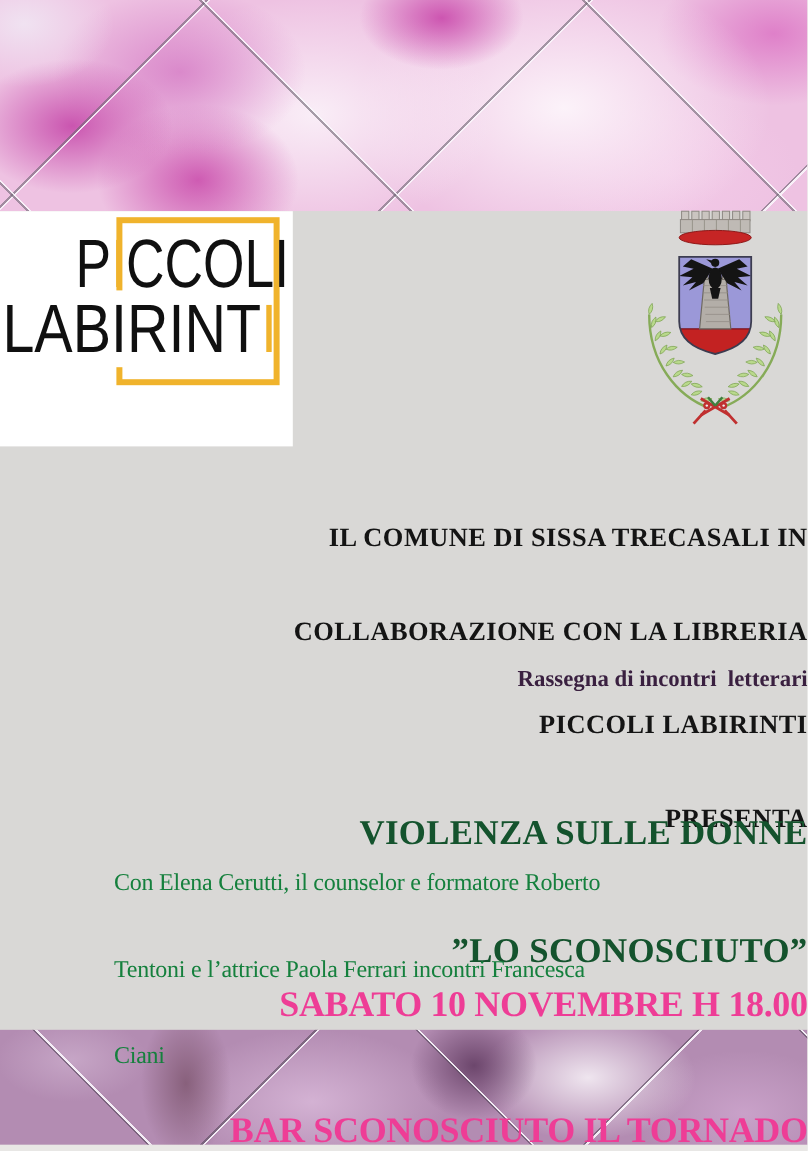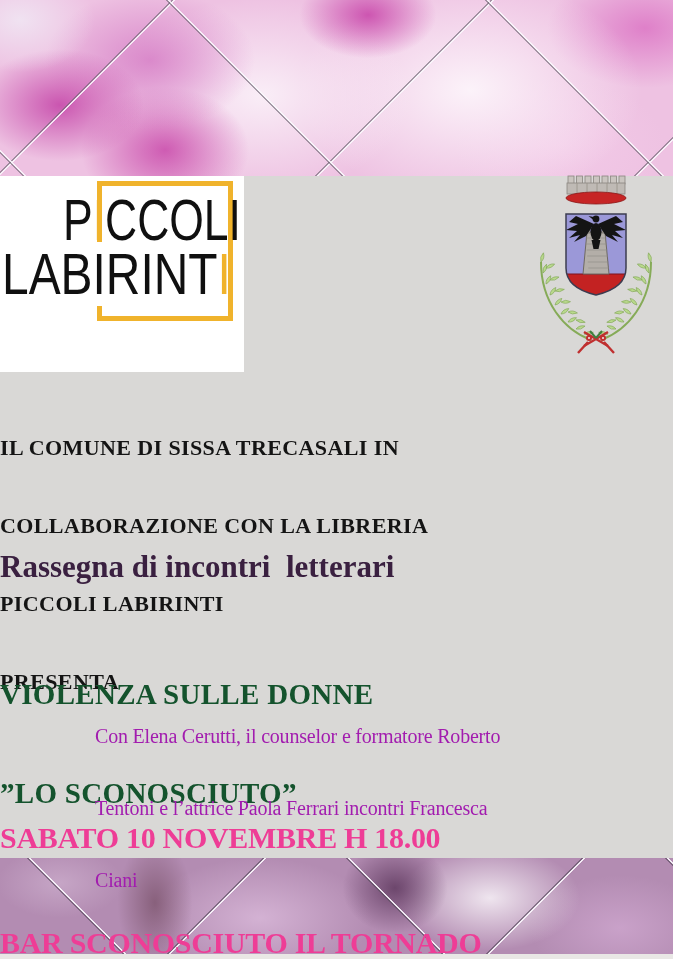--- a/index.html
+++ b/index.html
@@ -56,26 +56,26 @@
   .logo-frame{position:absolute;left:97px;top:5px;width:136px;height:140px;border:5px solid #f0b32c;box-sizing:border-box;}
   .logo-line{position:absolute;white-space:pre;font-family:"Liberation Sans",sans-serif;
     font-weight:400;font-size:57px;line-height:57px;color:#101010;transform-origin:0 0;}
   .logo-l1{left:63px;top:16px;transform:scaleX(.78);}
   .logo-l2{left:2px;top:70px;transform:scaleX(.84);}
   .logo-l2 .blk{background:#ffffff;}
   .yl{color:#f0b32c;}
   
   .crest{position:absolute;left:528px;top:172px;width:136px;height:190px;z-index:5;}
   
-  .tblock{position:absolute;left:0;width:673px;text-align:left;z-index:6;white-space:pre;}
+  .tblock{position:absolute;left:0;width:673px;text-align:right;z-index:6;white-space:pre;}
   .heading{top:383px;font-weight:700;font-size:22px;line-height:26px;color:#141414;letter-spacing:.4px;}
   .sebben{top:496px;font-weight:700;font-size:30px;line-height:34px;color:#ee3d96;letter-spacing:.5px;}
-  .rassegna{top:551px;font-weight:700;font-size:31px;line-height:32px;color:#3a2040;}
+  .rassegna{top:551px;font-weight:700;font-size:19px;line-height:32px;color:#3a2040;}
   .violenza{top:612px;font-weight:700;font-size:29px;line-height:33px;color:#14532d;letter-spacing:.3px;}
-  .desc{top:676px;left:95px;width:500px;text-align:left;font-weight:400;font-size:20px;line-height:24px;color:#a21caf;letter-spacing:-.2px;}
+  .desc{top:676px;left:95px;width:500px;text-align:left;font-weight:400;font-size:20px;line-height:24px;color:#15803d;letter-spacing:-.2px;}
   .details{top:750px;font-weight:700;font-size:30px;line-height:35px;color:#ee3d96;letter-spacing:-.3px;}
 </style>
 </head>
 <body>
 
 <div class="poster">
 
   <div class="flower flower-top"></div>
   <div class="flower flower-bottom"></div>
   <div class="bottom-edge"></div>

